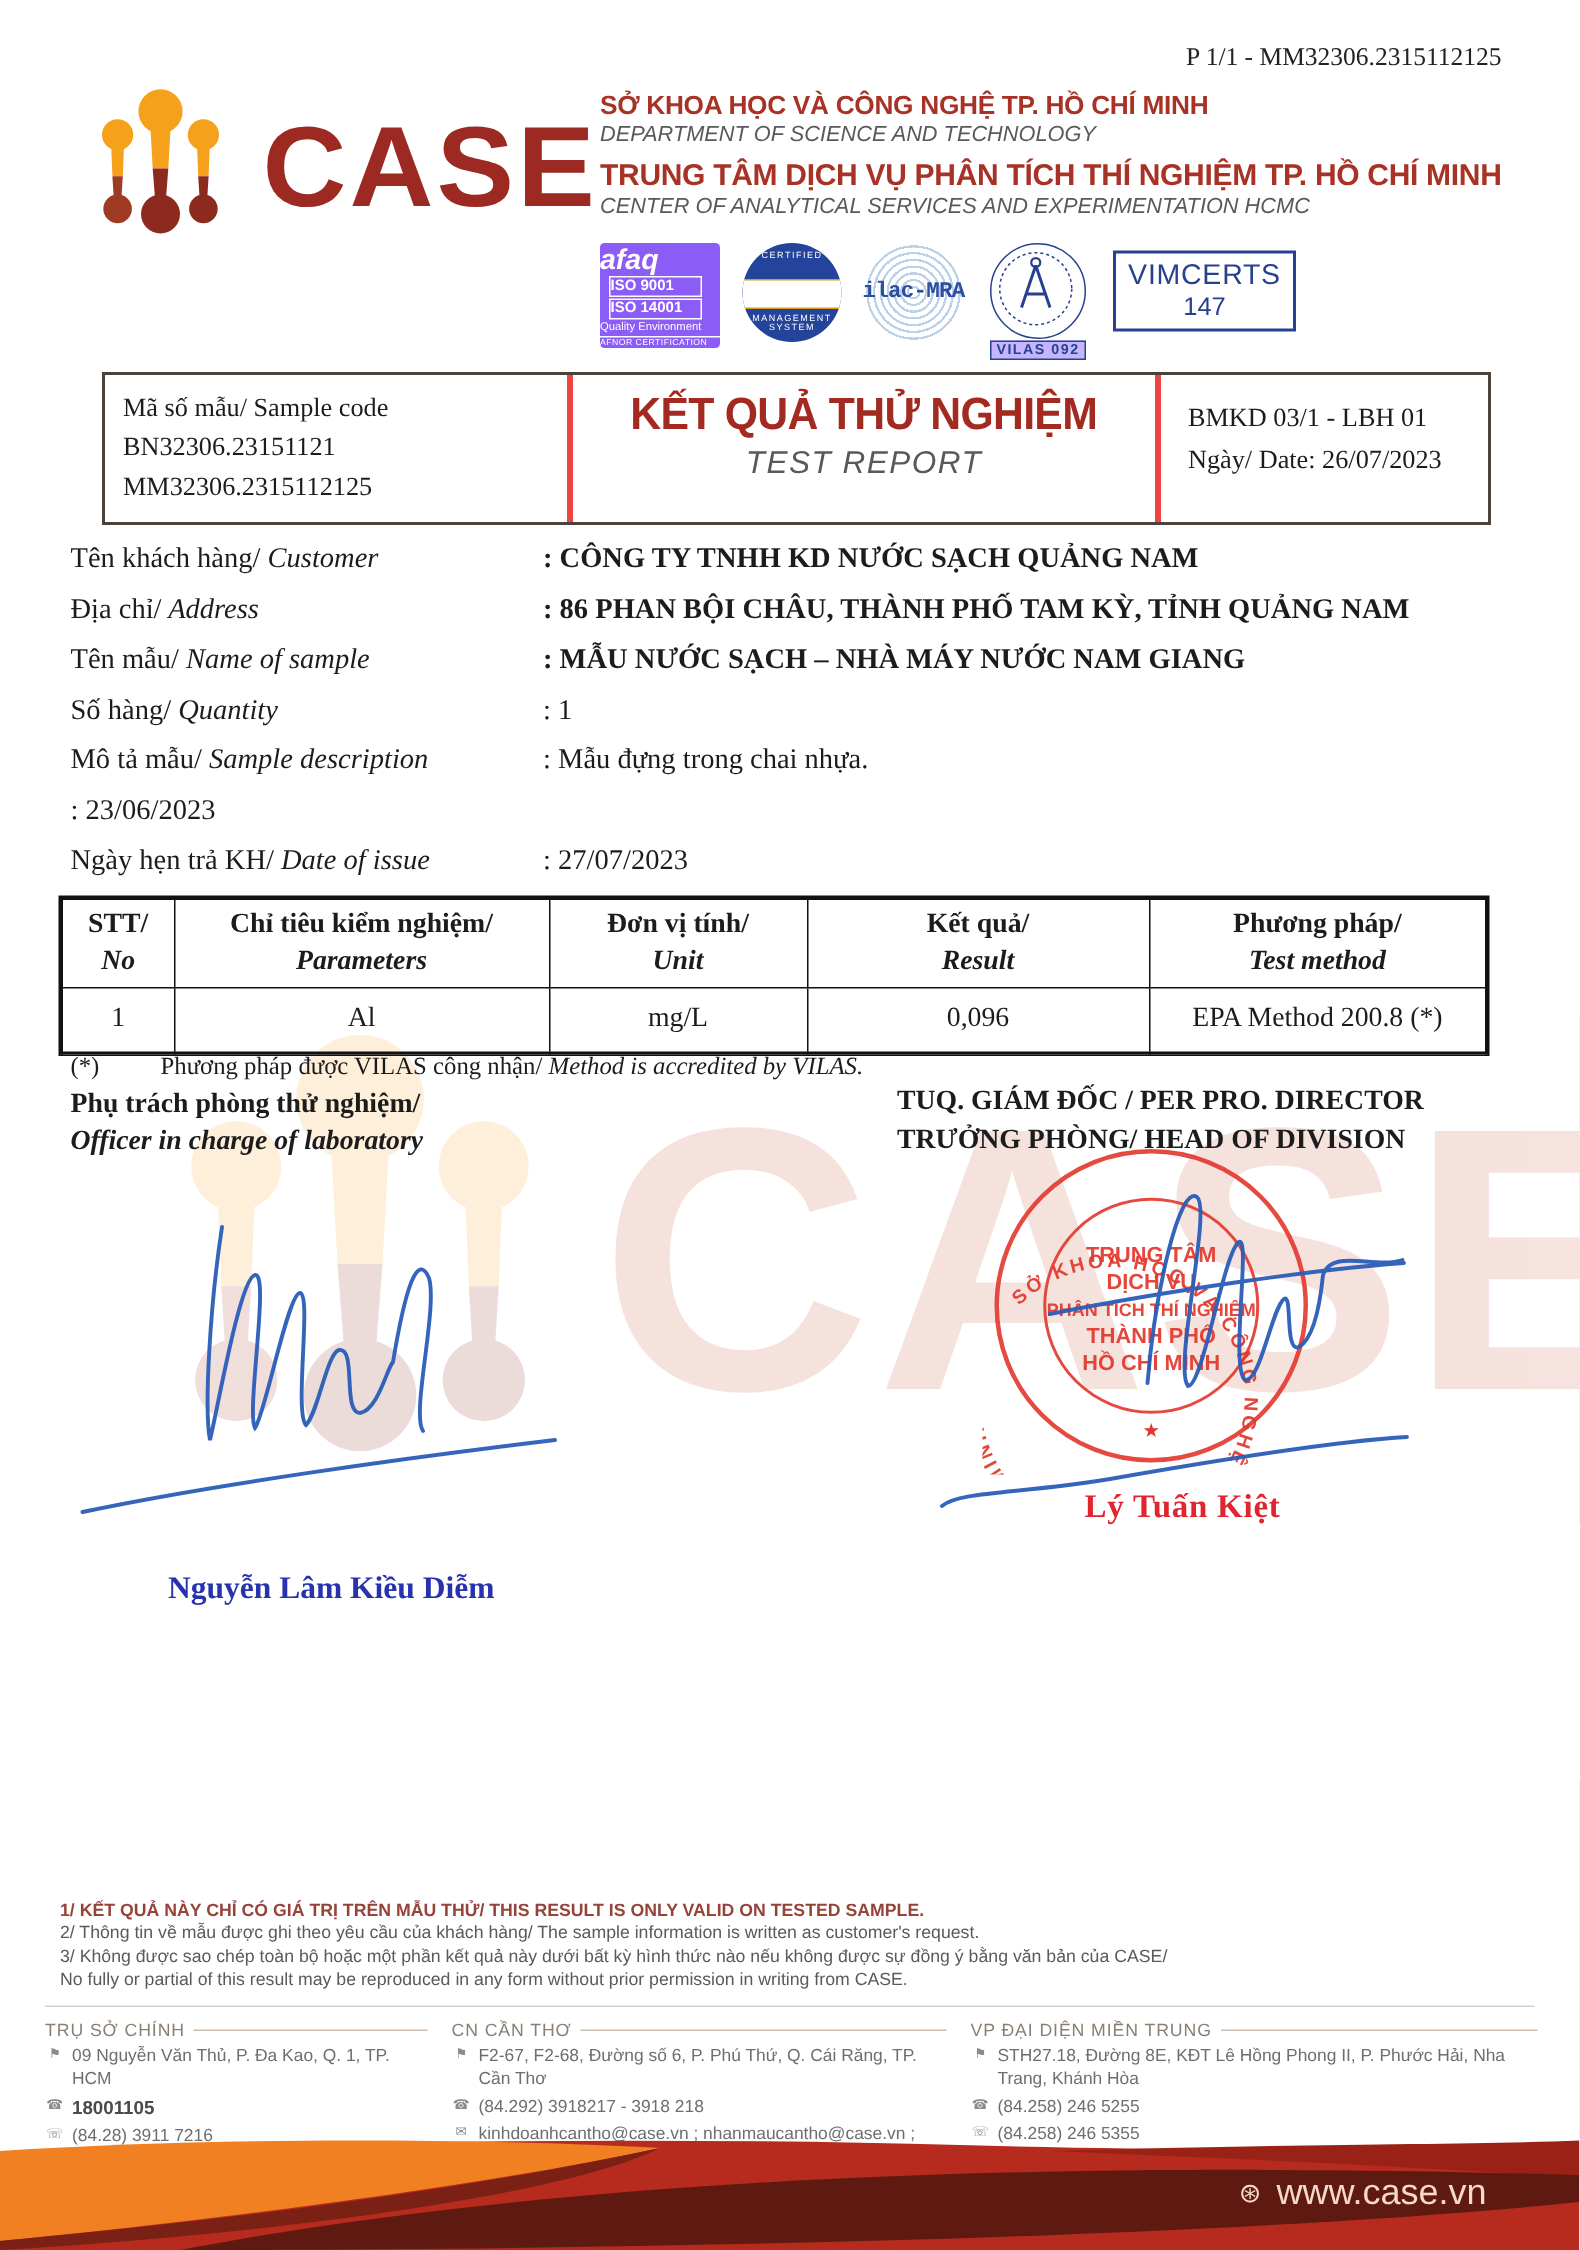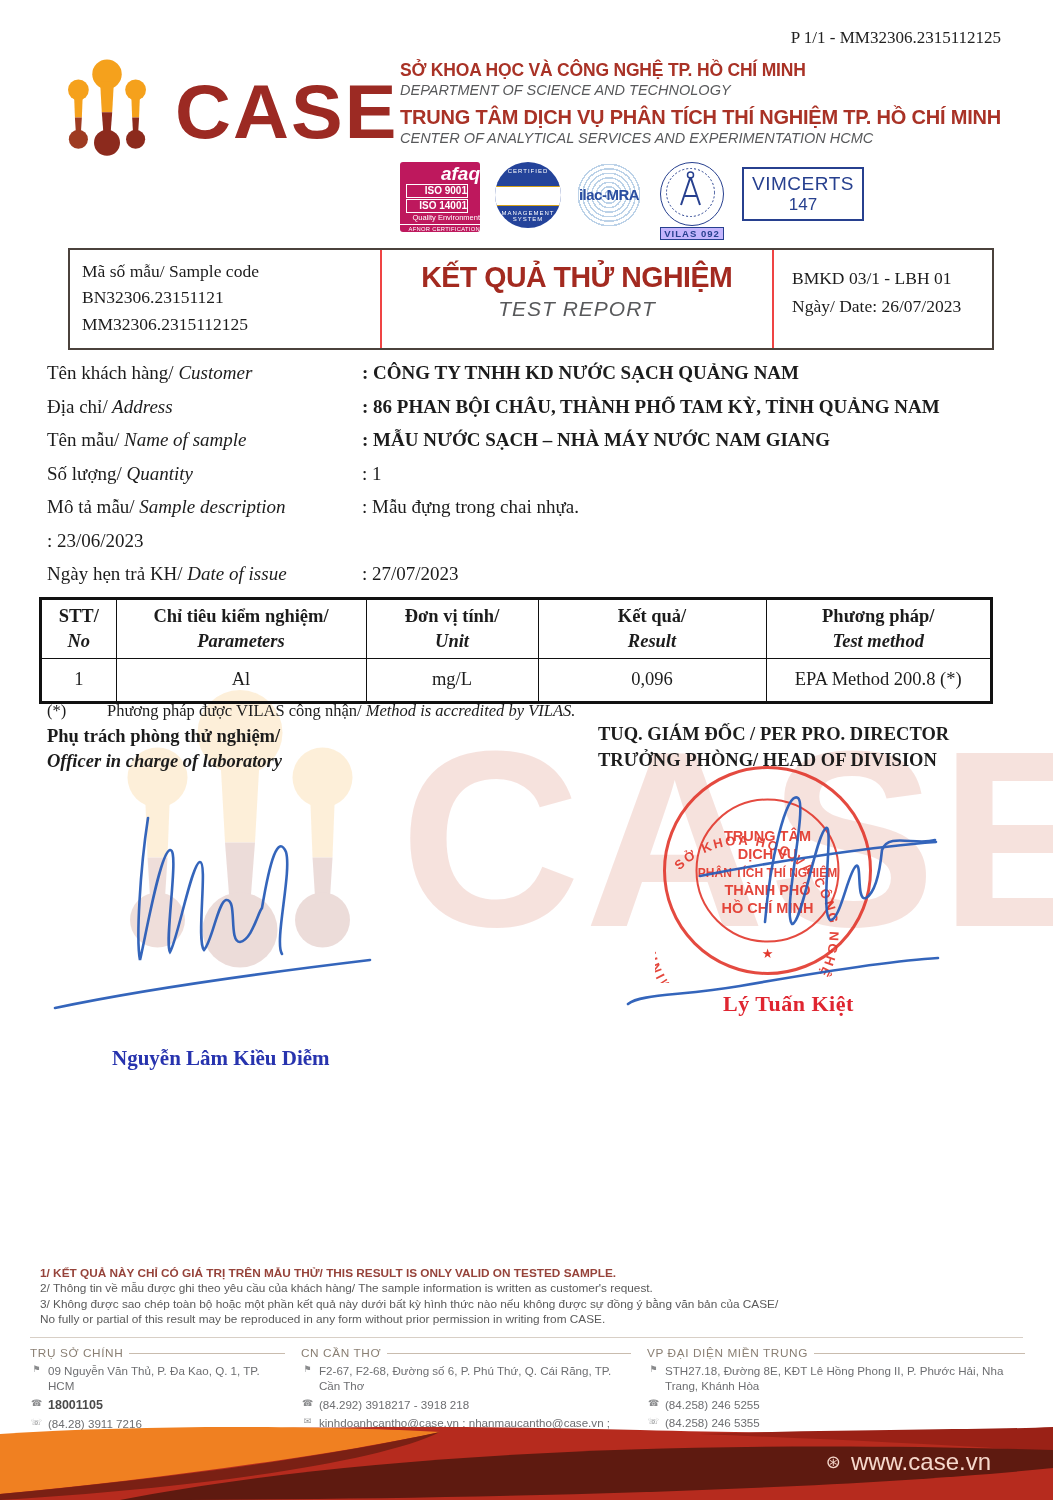--- a/index.html
+++ b/index.html
@@ -11,43 +11,43 @@
   .logo{left:55px;top:55px;display:flex;align-items:center;gap:16px;}
   .logo-word{font-family:"Liberation Sans",sans-serif;font-weight:800;font-size:76px;line-height:1;
              color:#9c2a23;letter-spacing:2px;transform:scaleX(1.02);transform-origin:left;}
   .hdr{left:400px;top:60px;width:620px;font-family:"Liberation Sans",sans-serif;line-height:1.18;}
   .hdr .vi1{color:#a93226;font-weight:700;font-size:17.5px;letter-spacing:-0.2px;}
   .hdr .en1{color:#58595b;font-style:italic;font-size:14.5px;margin-top:1px;}
   .hdr .vi2{color:#a93226;font-weight:800;font-size:20px;margin-top:7px;letter-spacing:-0.2px;}
   .hdr .en2{color:#58595b;font-style:italic;font-size:14.5px;margin-top:1px;}
   
   .badges{left:400px;top:162px;display:flex;gap:15px;align-items:flex-start;font-family:"Liberation Sans",sans-serif;}
-  .afaq{width:80px;height:70px;background:#be185d;color:#fff;text-align:right;border-radius:3px;padding-top:2px;box-sizing:border-box;}
+  .afaq{width:80px;height:70px;background:#8b5cf6;color:#fff;text-align:left;border-radius:3px;padding-top:2px;box-sizing:border-box;}
   .afaq .a1{font-weight:800;font-style:italic;font-size:19px;line-height:1;}
   .afaq .iso{font-size:10px;font-weight:700;border:1px solid #fff;margin:1px 12px 0 6px;line-height:1.2;}
   .afaq .ql{font-size:7.5px;line-height:1.1;margin-top:1px;}
   .afaq .strip{font-size:5.8px;border-top:1px solid #fff;margin-top:2px;padding-top:1px;letter-spacing:.3px;}
   .iqnet{width:66px;height:66px;border-radius:50%;background:#24439a;position:relative;overflow:hidden;}
   .iqnet .band{position:absolute;left:0;right:0;top:24px;height:18px;background:#fff;border-top:1.5px solid #d4a017;border-bottom:1.5px solid #d4a017;
                display:flex;align-items:center;justify-content:center;font-weight:800;font-size:13px;color:#24439a;}
   .iqnet .ctxt{position:absolute;width:100%;text-align:center;color:#fff;font-size:6px;letter-spacing:1px;}
   .ilac{width:66px;height:66px;border-radius:50%;position:relative;
-        background:repeating-radial-gradient(circle at 50% 50%, #ffffff 0 3px, #bcd2e8 3px 4.5px);}
+        background:repeating-radial-gradient(circle at 50% 50%, #ffffff 0 3px, #bcd2e8 3px 4.5px);font-family:Liberation Mono, monospace;}
   .ilac .txt{position:absolute;left:-4px;right:-4px;top:24px;text-align:center;font-weight:800;font-size:15px;color:#2b4ea0;letter-spacing:-0.5px;}
   .vilas{width:70px;height:80px;position:relative;text-align:center;}
   .vilas .circ{width:62px;height:62px;border-radius:50%;border:1.5px solid #27408f;margin:0 auto;position:relative;}
   .vilas .label{position:absolute;left:3px;right:3px;bottom:2px;background:#c4b5fd;border:1.5px solid #27408f;
                 font-weight:700;font-size:9.5px;color:#27408f;letter-spacing:1px;}
   .vimcerts{width:118px;height:50px;border:2px solid #27408f;margin-top:5px;display:flex;flex-direction:column;
             align-items:center;justify-content:center;color:#27408f;}
   .vimcerts .n1{font-size:19px;letter-spacing:.5px;}
   .vimcerts .n2{font-size:17px;}
   
   .rbox{left:68px;top:248px;width:922px;height:98px;border:2px solid #4b423c;display:grid;grid-template-columns:312px 392px 1fr;}
-  .rbox>div{border-right:2px solid #ef4444;padding:8px 12px;box-sizing:border-box;}
+  .rbox>div{border-right:4px solid #ef4444;padding:8px 12px;box-sizing:border-box;}
   .rbox>div:last-child{border-right:none;}
   .rbox .c1{font-size:17.5px;line-height:1.5;}
   .rbox .c2{text-align:center;}
   .rbox .t-vi{font-family:"Liberation Sans",sans-serif;font-weight:800;font-size:30px;color:#a32a20;
               letter-spacing:-0.5px;display:inline-block;transform:scaleX(0.95);margin-top:2px;}
   .rbox .t-en{font-family:"Liberation Sans",sans-serif;font-style:italic;font-size:21px;color:#58595b;letter-spacing:1px;margin-top:3px;}
   .rbox .c3{font-size:17.5px;line-height:1.6;padding-top:14px;padding-left:18px;}
   
   .info{left:47px;top:362px;width:960px;font-size:19px;}
   .irow{display:flex;height:33.5px;align-items:baseline;}
@@ -196,21 +196,21 @@
     </div>
     <div class="irow">
       <div class="ilabel"><span>Địa chỉ/</span><span class="en"> Address</span></div>
       <div class="ival val-bold">: 86 PHAN BỘI CHÂU, THÀNH PHỐ TAM KỲ, TỈNH QUẢNG NAM</div>
     </div>
     <div class="irow">
       <div class="ilabel"><span>Tên mẫu/</span><span class="en"> Name of sample</span></div>
       <div class="ival val-bold">: MẪU NƯỚC SẠCH – NHÀ MÁY NƯỚC NAM GIANG</div>
     </div>
     <div class="irow">
-      <div class="ilabel"><span>Số lượng/</span><span class="en"> Quantity</span></div>
+      <div class="ilabel"><span>Số hàng/</span><span class="en"> Quantity</span></div>
       <div class="ival">: 1</div>
     </div>
     <div class="irow">
       <div class="ilabel"><span>Mô tả mẫu/</span><span class="en"> Sample description</span></div>
       <div class="ival">: Mẫu đựng trong chai nhựa.</div>
     </div>
     <div class="irow">
       <div class="ival">: 23/06/2023</div>
     </div>
     <div class="irow">

